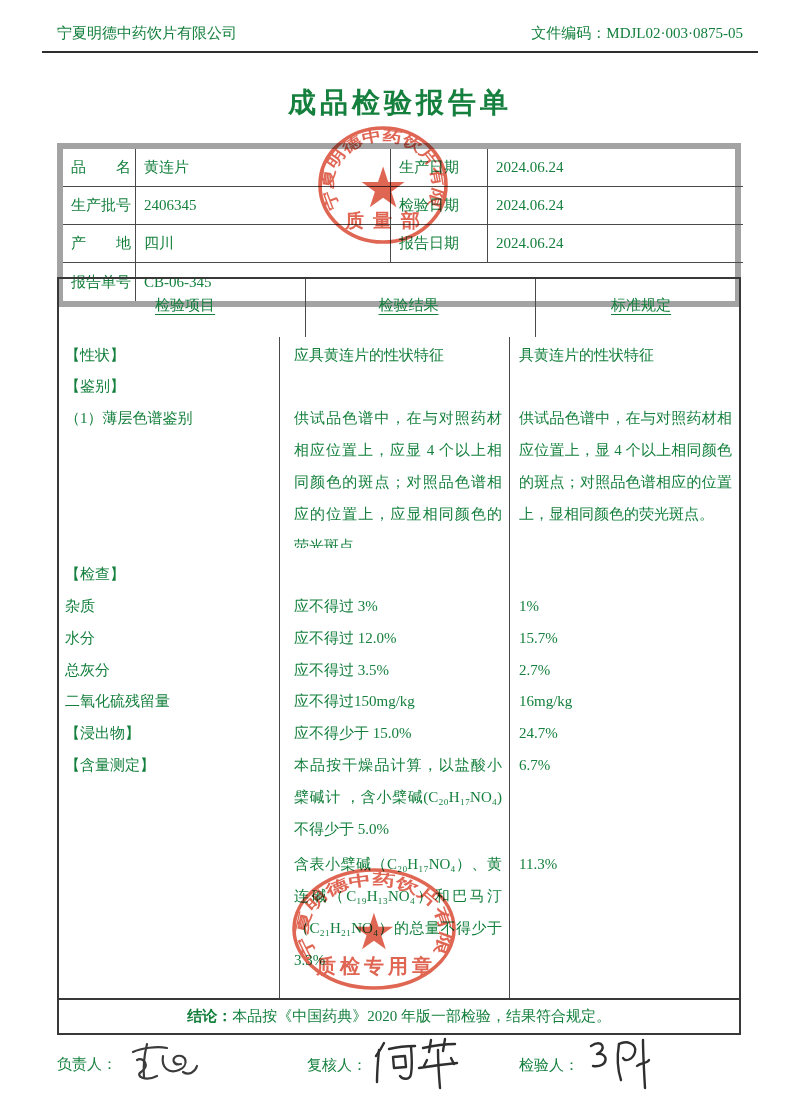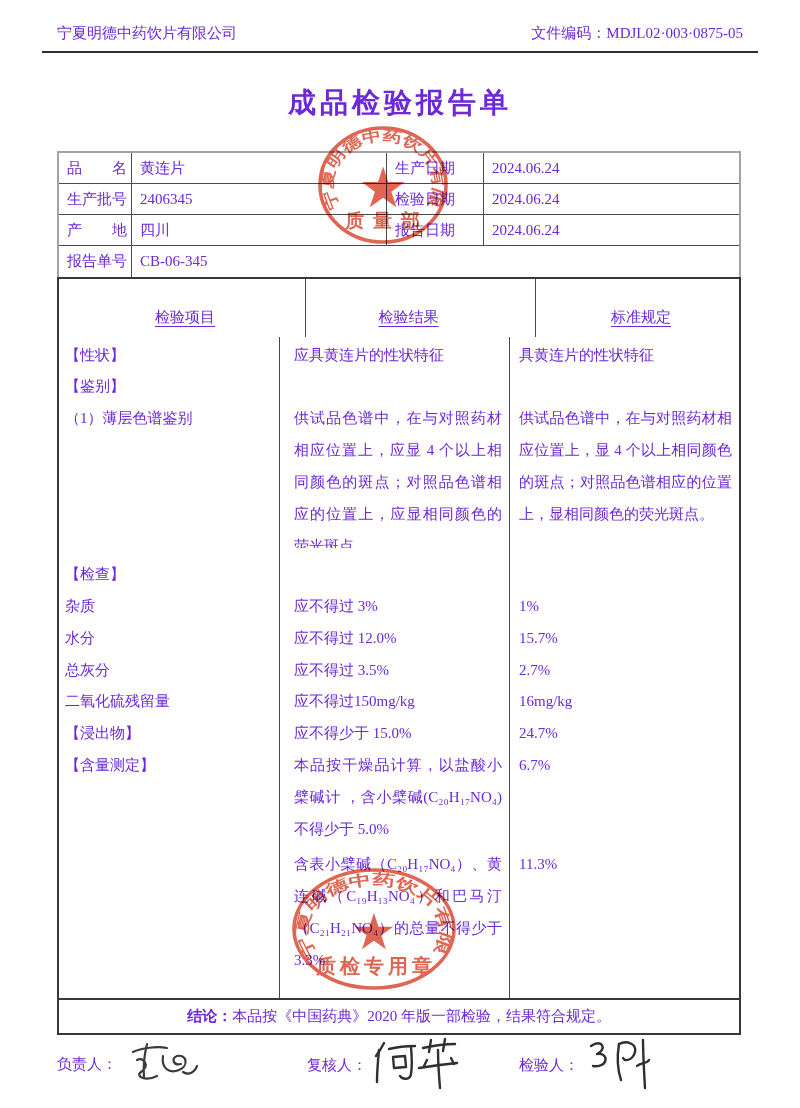--- a/index.html
+++ b/index.html
@@ -1,48 +1,48 @@
 <!DOCTYPE html>
 <html><head>
 <meta charset="utf-8">
 <style>
   html,body{margin:0;padding:0;background:#9a9a9a;}
   .page{
     position:relative;width:800px;height:1108px;background:#ffffff;
-    font-family:"Liberation Serif","DejaVu Serif",serif;color:#6d28d9;
+    font-family:"Liberation Serif","DejaVu Serif",serif;color:#15803d;
     overflow:hidden;margin:0 auto;
   }
   
   .hdr{position:absolute;top:24px;left:42px;right:42px;border-bottom:2px solid #2e2e2e;padding:0 15px 8px 15px;
        display:flex;justify-content:space-between;align-items:flex-end;font-size:15px;}
   
   .title{position:absolute;top:84px;left:0;width:100%;text-align:center;
          font-size:28px;font-weight:bold;letter-spacing:4px;}
   
-  .info{position:absolute;top:143px;left:57px;width:684px;height:128px;
-        border:2px solid #a3a3a3;display:grid;box-sizing:border-box;
+  .info{position:absolute;top:143px;left:57px;width:684px;height:164px;
+        border:6px solid #a3a3a3;display:grid;box-sizing:border-box;
         grid-template-columns:73px 255px 97px 255px;grid-template-rows:repeat(4,1fr);
-        font-size:15px;margin-top:8px;}
+        font-size:15px;}
   .info>div{border-right:1.5px solid #4a4a4a;border-bottom:1.5px solid #4a4a4a;
         display:flex;align-items:center;box-sizing:border-box;padding-left:8px;}
   .info .noR{border-right:none;}
   .info .noB{border-bottom:none;}
   .j2{display:inline-block;width:60px;text-align:justify;text-align-last:justify;}
   .span3{grid-column:2 / 5;}
   
   .insp{position:absolute;top:277px;left:57px;width:684px;height:758px;
         border:2px solid #383838;box-sizing:border-box;font-size:15px;}
   .igrid{display:grid;height:719px;
         grid-template-columns:220px 230px 230px;
         grid-template-rows:58px 33px 30px 148px 42px 32px 32px 31px 32px 32px 99px 1fr;}
   .igrid>div{box-sizing:border-box;line-height:32px;padding-left:6px;overflow:hidden;}
   .c2,.c3{border-left:1.5px solid #4a4a4a;}
   .c2{padding-left:14px !important;padding-right:7px;}
   .c3{padding-left:9px !important;padding-right:7px;}
-  .hcell{text-align:center;padding-top:22px;line-height:20px;margin-left:26px;}
+  .hcell{text-align:center;padding-top:10px;line-height:20px;margin-left:26px;}
   .hcell span{text-decoration:underline;text-underline-offset:4px;}
   .pad2{padding-top:2px;}
   .pad10{padding-top:10px;}
   .just{text-align:justify;}
   .concl{height:35px;border-top:2px solid #383838;box-sizing:border-box;
          text-align:center;line-height:33px;font-size:15px;}
   .concl b{font-weight:bold;}
   
   .stamp{position:absolute;pointer-events:none;opacity:0.82;mix-blend-mode:multiply;}
   .st-top{left:303px;top:115px;}

